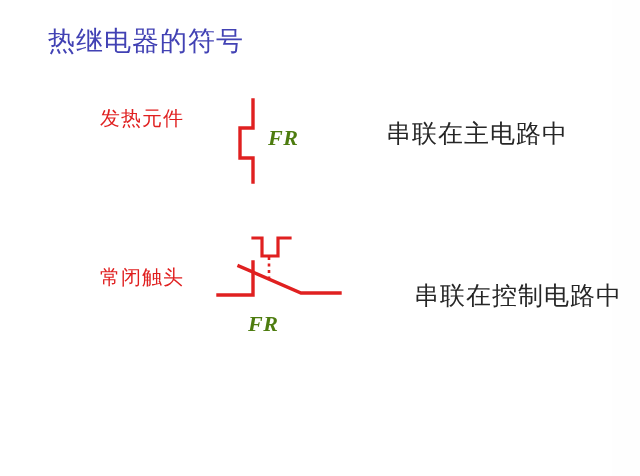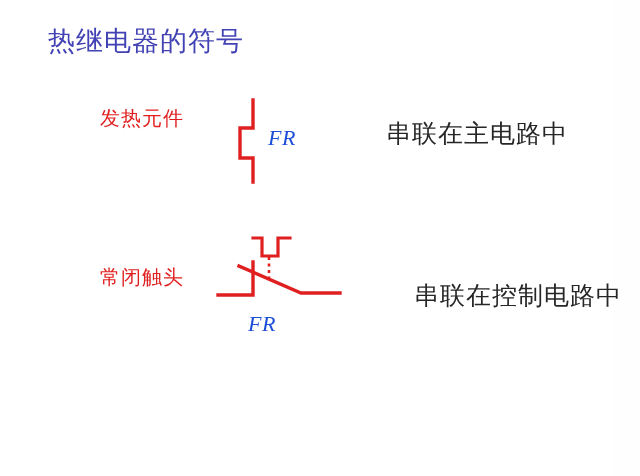--- a/index.html
+++ b/index.html
@@ -62,23 +62,23 @@
     white-space: nowrap;
   }
   #desc-heater  { left: 386px; top: 122px; }
   #desc-contact { left: 386px; top: 284px; margin-left: 28px; }
 
   
   .fr-tag {
     position: absolute;
     font-size: 22px;
     line-height: 24px;
-    font-weight: normal;
+    font-weight: bold;
     font-style: italic;
-    color: #1d4ed8;
+    color: #4d7c0f;
     font-family: "Liberation Serif", "DejaVu Serif", serif;
     letter-spacing: 0.5px;
   }
   #fr-heater  { left: 268px; top: 126px; }
   #fr-contact { left: 248px; top: 312px; }
 
   
   .symbol-svg {
     position: absolute;
     overflow: visible;

